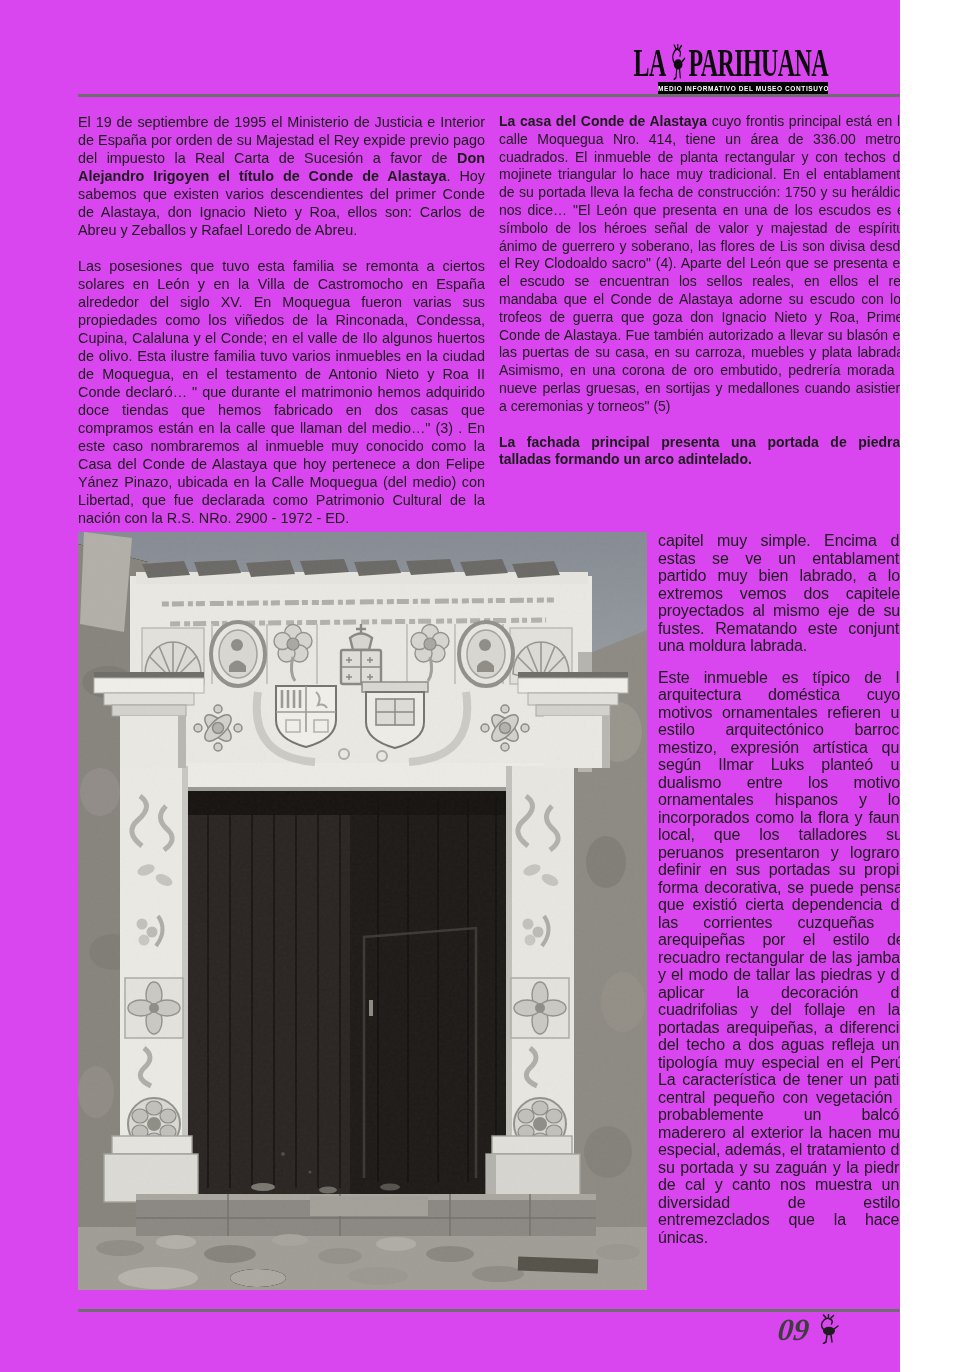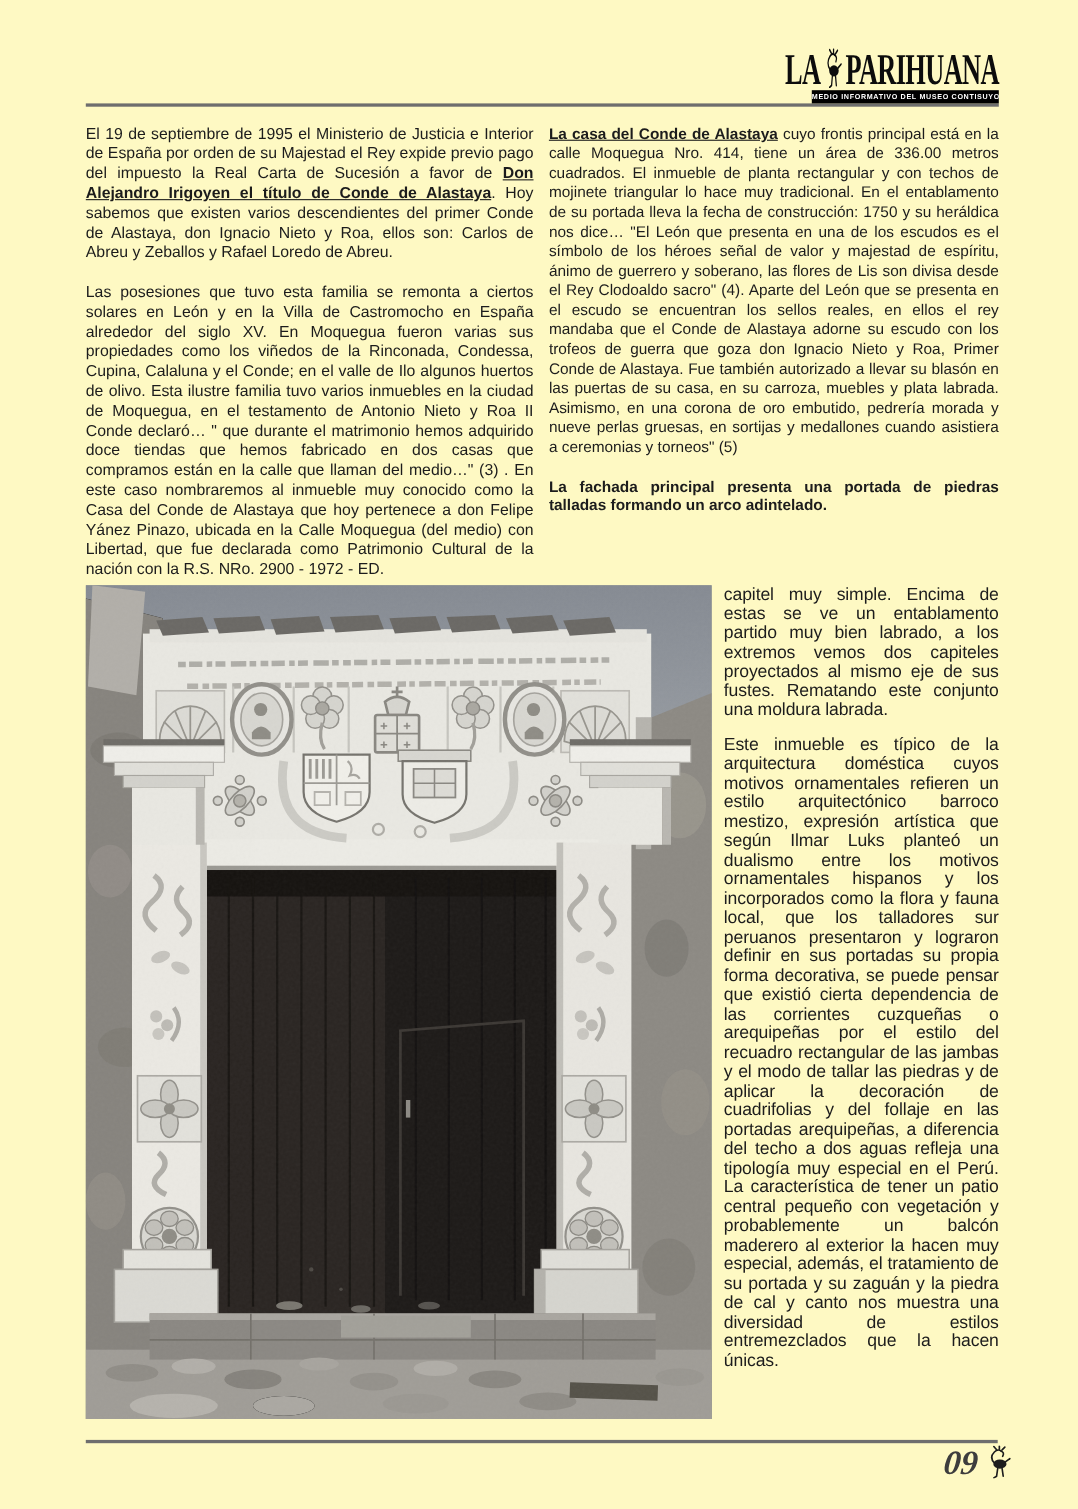--- a/index.html
+++ b/index.html
@@ -1,17 +1,17 @@
 <!DOCTYPE html>
 <html><head>
 <meta charset="utf-8">
 <style>
   html,body { margin:0; padding:0; background:#ffffff; }
   .page {
-    position:relative; width:980px; height:1372px; background:#fef9c3;
+    position:relative; width:900px; height:1372px; background:#d946ef;
     font-family:"Liberation Sans", sans-serif; color:#1c1c1c; overflow:hidden;
   }
   
   .logo { position:absolute; top:44px; right:72px; text-align:right; z-index:3; }
   .logo-line { white-space:nowrap; display:inline-block; transform:scaleX(0.60); transform-origin:100% 50%; }
   .logo-word {
     font-family:"Liberation Serif", serif; font-weight:bold; font-size:40px;
     line-height:36px; letter-spacing:-1px; color:#0c0c0c;
   }
   .logo-bird { display:inline-block; width:34px; height:36px; vertical-align:-4px; margin:0 2px; color:#0c0c0c; }
@@ -22,21 +22,21 @@
   }
   .header-rule { position:absolute; left:78px; top:94px; width:830px; height:3px; background:#6e6e6e; z-index:1; }
   
   .col { position:absolute; text-align:justify; }
   .col p { margin:0 0 18px 0; }
   .col p.m0 { margin-bottom:0;font-weight:bold; }
   .col-left  { left:78px;  top:113px; width:407px; font-size:14.4px; line-height:18px; }
   .col-right { left:499px; top:113px; width:409px; font-size:14px;   line-height:17.8px; }
   .col-side  { left:658px; top:532px; width:250px; font-size:16px; line-height:17.5px; letter-spacing:-0.1px; }
   .col-side p { margin:0 0 14px 0; }
-  strong { font-weight:bold;text-decoration:underline; }
+  strong { font-weight:bold; }
   
   .photo { position:absolute; left:78px; top:532px; width:569px; height:758px; background:#8e938f; }
   .photo svg { display:block; width:100%; height:100%; }
   
   .footer-rule { position:absolute; left:78px; top:1309px; width:829px; height:3px; background:#6e6e6e; }
   .footer-mark { position:absolute; top:1313px; right:60px; display:flex; align-items:flex-start; gap:7px; }
   .page-num {
     font-family:"Liberation Serif", serif; font-style:italic; font-weight:bold;
     font-size:31px; line-height:34px; color:#3d3d3d; transform:skewX(-6deg);
   }

